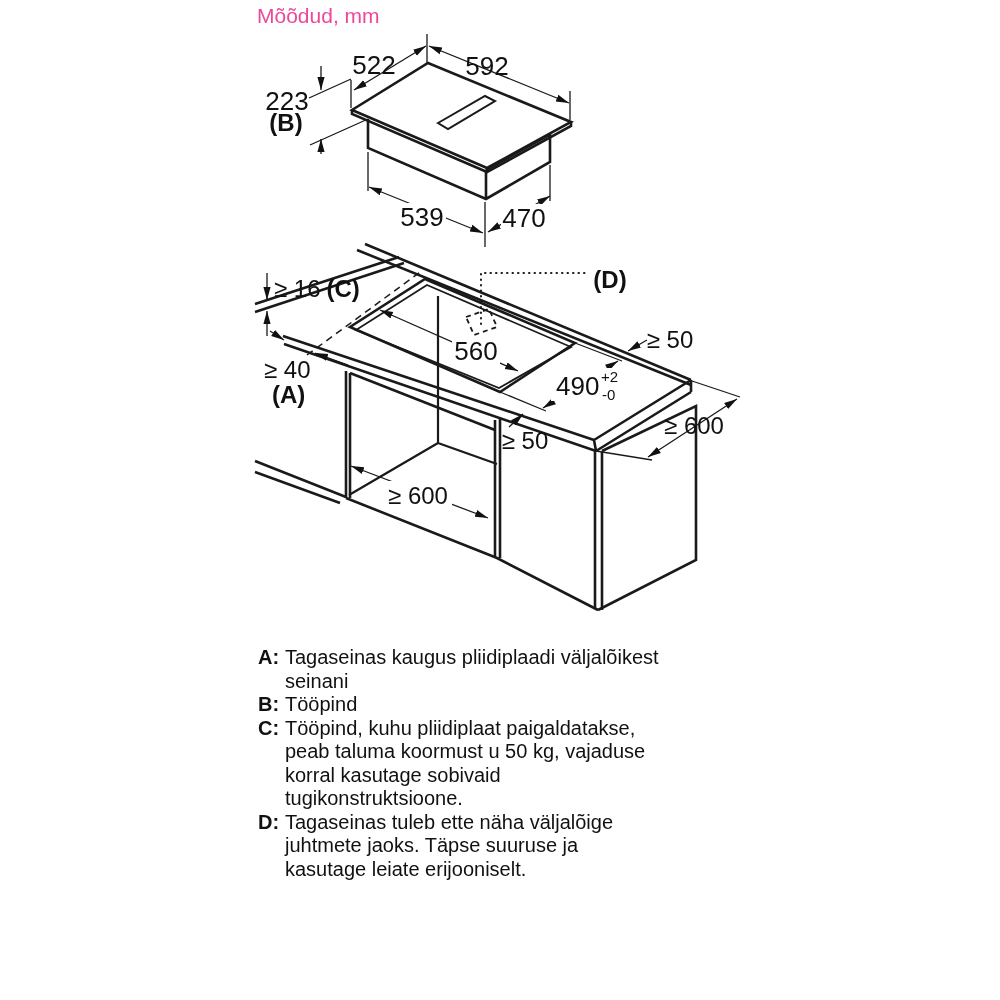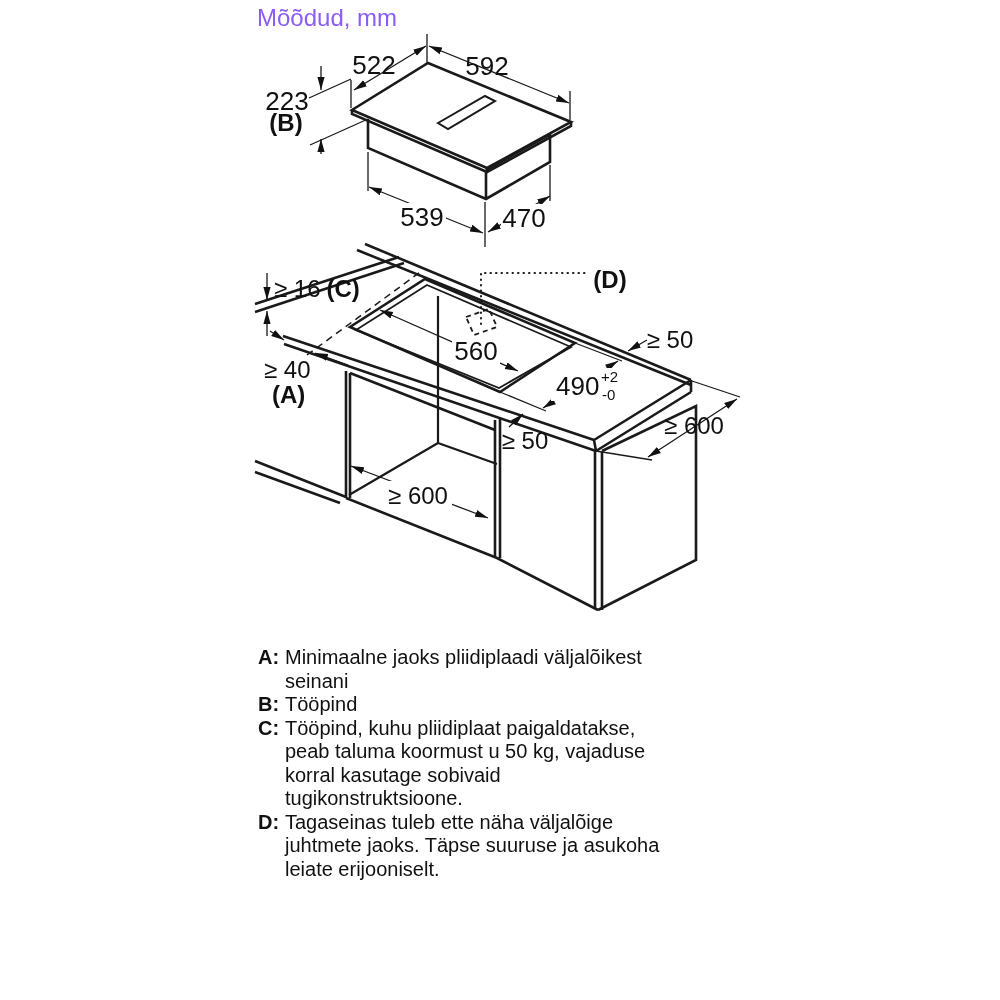--- a/index.html
+++ b/index.html
@@ -1,18 +1,18 @@
 <!DOCTYPE html>
 <html><head>
 <meta charset="utf-8">
 <style>
   html,body{margin:0;padding:0;background:#fff;}
   #stage{position:relative;width:1000px;height:1000px;background:#fff;overflow:hidden;
          font-family:"Liberation Sans", sans-serif;color:#111;}
-  #title{position:absolute;left:257px;top:4px;font-size:24px;color:#8b5cf6;}
+  #title{position:absolute;left:257px;top:4px;font-size:21px;color:#ec4899;}
   svg{position:absolute;left:0;top:0;}
   svg text{font-family:"Liberation Sans", sans-serif;fill:#111;}
   .num{font-size:26px;}
   .lbl{font-size:24px;}
   .ref{font-size:24px;font-weight:bold;}
   .tol{font-size:15px;}
   #legend{position:absolute;left:258px;top:646px;font-size:20px;line-height:23.5px;color:#111;}
   .lrow{display:flex;align-items:flex-start;}
   .lkey{font-weight:bold;width:27px;flex:0 0 27px;}
   .ltxt{max-width:375px;}
@@ -134,29 +134,29 @@
         <text class="lbl" x="525" y="449" text-anchor="middle">≥ 50</text>
         <text class="lbl" x="694" y="434" text-anchor="middle">≥ 600</text>
         <text class="lbl" x="418" y="504" text-anchor="middle">≥ 600</text>
       </g>
     </g>
   </svg>
 
   <div id="legend">
     <div class="lrow">
       <span class="lkey">A:</span>
-      <span class="ltxt">Minimaalne jaoks pliidiplaadi väljalõikest seinani</span>
+      <span class="ltxt">Tagaseinas kaugus pliidiplaadi väljalõikest seinani</span>
     </div>
     <div class="lrow">
       <span class="lkey">B:</span>
       <span class="ltxt">Tööpind</span>
     </div>
     <div class="lrow">
       <span class="lkey">C:</span>
       <span class="ltxt">Tööpind, kuhu pliidiplaat paigaldatakse, peab taluma koormust u 50 kg, vajaduse korral kasutage sobivaid tugikonstruktsioone.</span>
     </div>
     <div class="lrow">
       <span class="lkey">D:</span>
-      <span class="ltxt">Tagaseinas tuleb ette näha väljalõige juhtmete jaoks. Täpse suuruse ja asukoha leiate erijooniselt.</span>
+      <span class="ltxt">Tagaseinas tuleb ette näha väljalõige juhtmete jaoks. Täpse suuruse ja kasutage leiate erijooniselt.</span>
     </div>
   </div>
 
 </div>
 
 </body></html>

